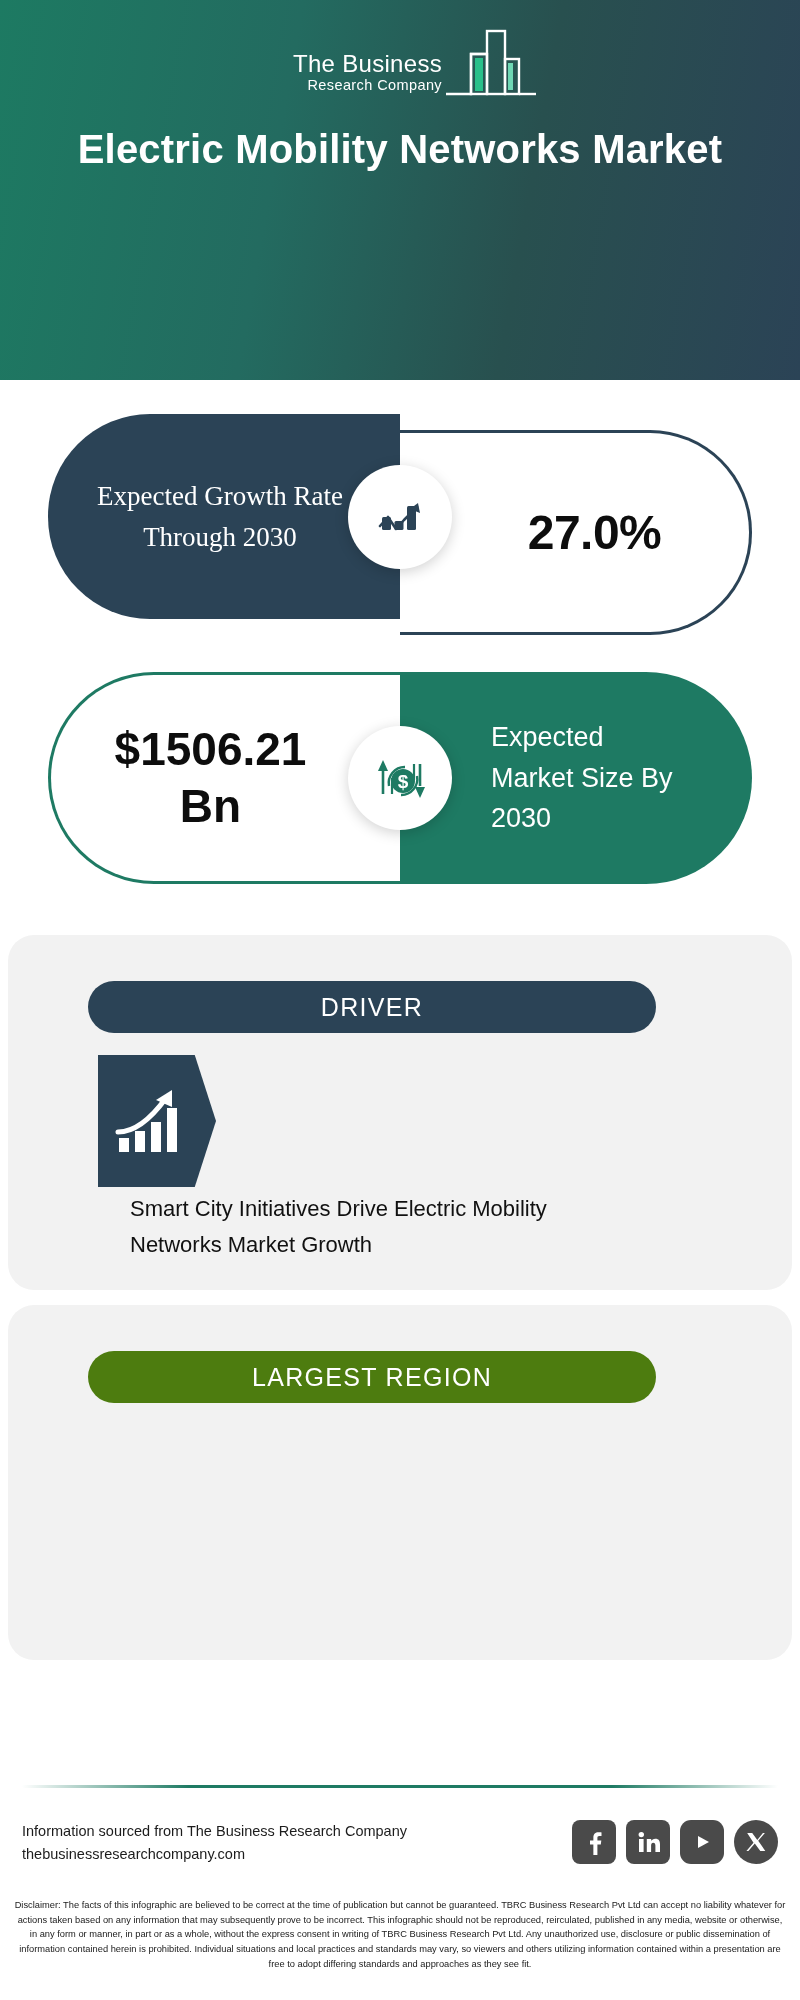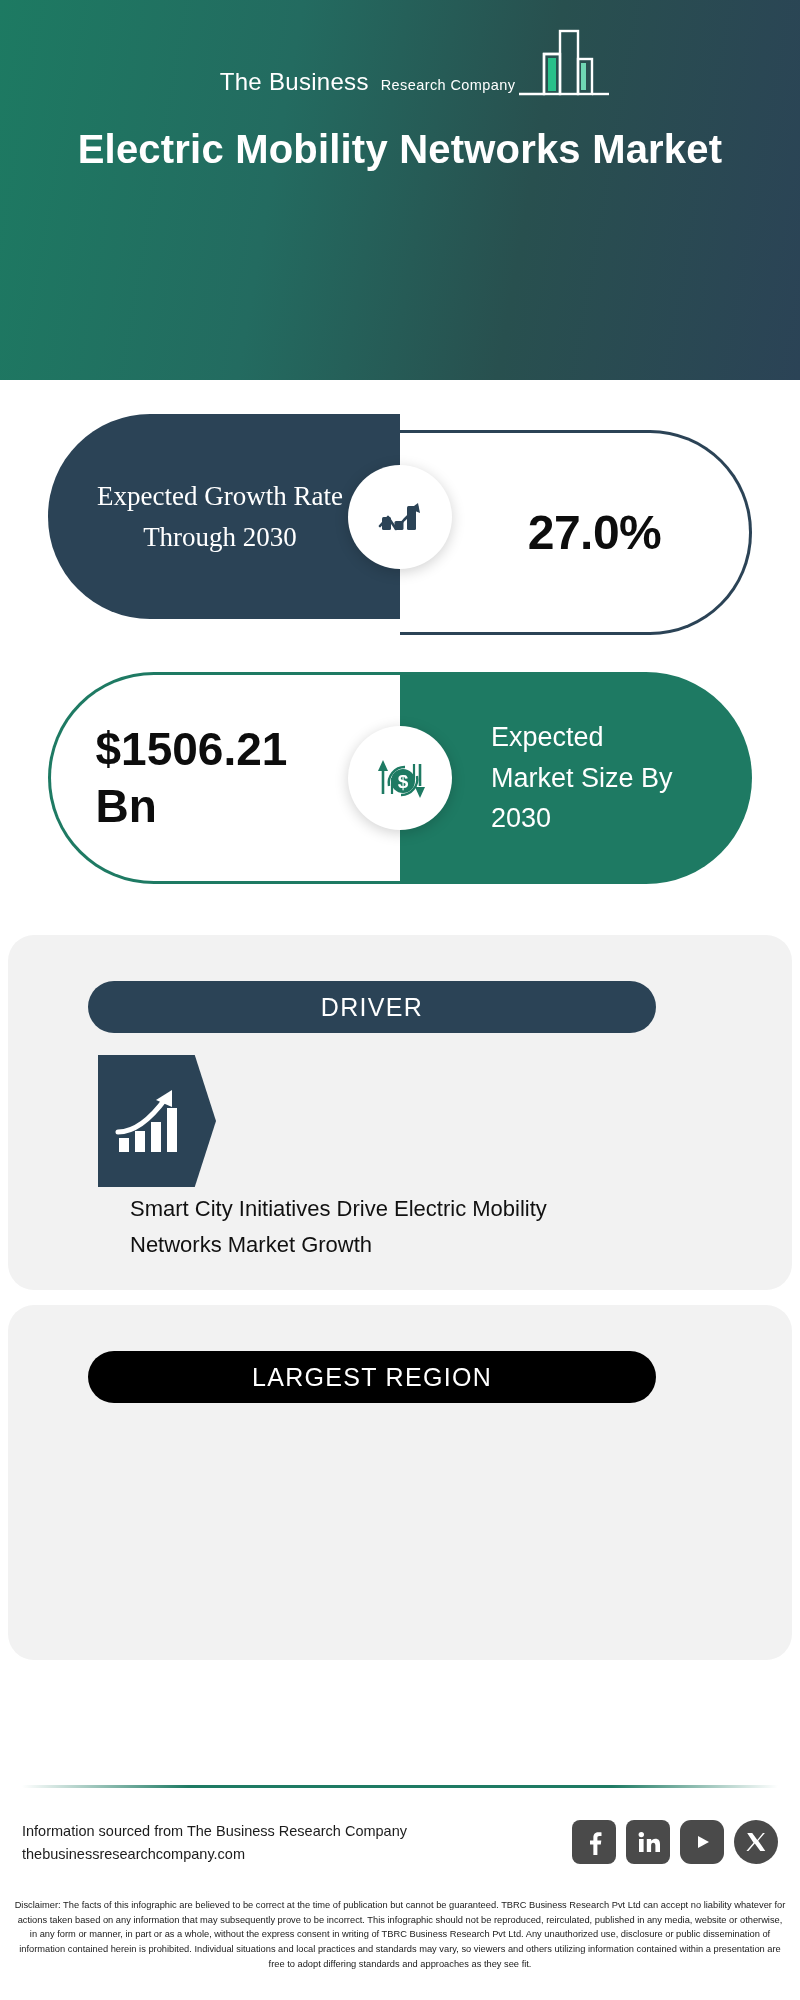--- a/index.html
+++ b/index.html
@@ -19,21 +19,21 @@
     height: 380px;
     background: linear-gradient(100deg, #1d7a62 0%, #236b60 35%, #28504f 65%, #2b4356 100%);
     overflow: hidden;
   }
   .logo-wrap {
     position: absolute;
     top: 26px; left: 0; width: 800px;
     display: flex; justify-content: center; align-items: flex-start;
   }
   .logo { display: flex; align-items: flex-end; gap: 0px; }
-  .logo-text { display: flex; align-items: flex-end; padding-bottom: 10px; margin-left: 32px;}
+  .logo-text { display: flex; flex-direction: column; align-items: flex-end; padding-bottom: 10px; margin-left: 32px;}
   .logo-line1 {
     color: #ffffff; font-size: 24px; letter-spacing: .3px;
     font-family: "Liberation Sans", sans-serif; font-weight: 400; line-height: 1.05;
   }
   .logo-line2 {
     color: #ffffff; font-size: 14.5px; letter-spacing: .4px;
     font-family: "Liberation Sans", sans-serif; font-weight: 400; line-height: 1.2; padding-left: 12px;
   }
   .logo-mark { margin-left: 1px; margin-bottom: 2px; }
 
@@ -89,21 +89,21 @@
     position: absolute; left: 0; top: 0;
     width: 352px; height: 212px;
     background: #ffffff;
     border: 3px solid #1e7a63;
     border-right: none;
     border-radius: 106px 0 0 106px;
     display: flex; align-items: center; justify-content: center;
   }
   .stat2-value {
     font-size: 46px; font-weight: bold; color: #0d0d0d;
-    line-height: 1.25; text-align: left; width: 230px;
+    line-height: 1.25; text-align: center; width: 230px;
     margin-right: 30px;
   }
   .stat2-right {
     position: absolute; left: 352px; top: 0;
     width: 352px; height: 212px;
     background: #1e7a63;
     border-radius: 0 106px 106px 0;
     display: flex; align-items: center; justify-content: center;
     z-index: 2;
   }
@@ -273,21 +273,21 @@
           <rect x="55" y="24" width="10" height="44" fill="#ffffff"></rect>
           <path d="M6 48 C22 48 38 36 54 14" fill="none" stroke="#ffffff" stroke-width="5" stroke-linecap="round"></path>
           <polygon points="60,6 60,23 44,16" fill="#ffffff"></polygon>
         </svg>
       </div>
       <div class="panel-text">Smart City Initiatives Drive Electric Mobility Networks Market Growth</div>
     </div>
   </div>
 
   <div class="panel" style="top:1305px; height:355px;">
-    <div class="panel-pill" style="background:#000000;">
+    <div class="panel-pill" style="background:#4d7c0f;">
       <span class="panel-pill-text">LARGEST REGION</span>
     </div>
   </div>
 
   <div class="footer-rule"></div>
 
   <div class="footer-src">
     <div>Information sourced from The Business Research Company</div>
     <div>thebusinessresearchcompany.com</div>
   </div>

